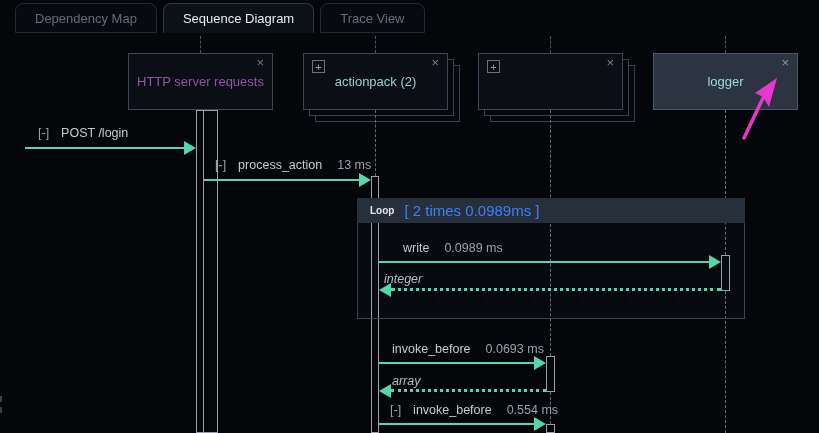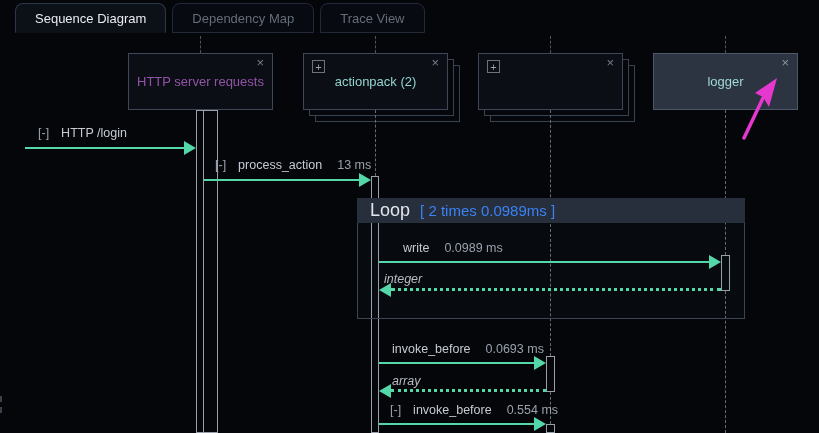--- a/index.html
+++ b/index.html
@@ -27,21 +27,21 @@
   .pbox .plus{position:absolute;top:6px;left:8px;width:13px;height:13px;border:1px solid #6b7380;color:#9aa2ac;
               font-size:11px;line-height:12px;text-align:center;box-sizing:border-box;cursor:pointer;}
   .shadowbox{position:absolute;width:145px;height:57px;background:#05070c;border:1px solid #39424f;box-sizing:border-box;}
   
   .bar{position:absolute;background:#05070b;border:1px solid #99a0a9;box-sizing:border-box;}
   
   .loopbody{position:absolute;left:357px;top:223px;width:388px;height:96px;border:1px solid #3d4554;border-top:none;
             background:rgba(140,160,190,0.03);box-sizing:border-box;}
   .loophead{position:absolute;left:357px;top:198px;width:388px;height:25px;background:#272e3c;
             display:flex;align-items:center;padding-left:13px;box-sizing:border-box;}
-  .loophead .t{font-size:18px;font-weight:normal;color:#e2e6eb;}
+  .loophead .t{font-size:10px;font-weight:bold;color:#e2e6eb;}
   .loophead .d{font-size:15px;color:#3b82f6;margin-left:10px;}
   
   .mtext{position:absolute;font-size:12.5px;color:#c6cbd2;white-space:nowrap;}
   .mtext .col{color:#9aa2ac;margin-right:12px;cursor:pointer;}
   .mtext .tm{color:#99a1ab;margin-left:15px;}
   .rtext{position:absolute;font-size:12.5px;font-style:italic;color:#b6bcc4;white-space:nowrap;}
   .arr{position:absolute;height:0;border-top:2px solid #54d7a9;}
   .arr::after{content:'';position:absolute;right:-12px;top:-8px;width:0;height:0;
               border-left:12px solid #54d7a9;border-top:7px solid transparent;border-bottom:7px solid transparent;}
   .ret{position:absolute;height:0;border-top:3px dotted #54d7a9;}
@@ -49,22 +49,22 @@
                border-right:12px solid #54d7a9;border-top:7px solid transparent;border-bottom:7px solid transparent;}
   .edge-dash{position:absolute;left:0;top:396px;height:17px;width:0;border-left:2px dashed #39414d;}
   .cursor{position:absolute;left:736px;top:70px;pointer-events:none;}
 </style>
 </head>
 <body>
 
 <div id="stage">
 
   <div class="tabbar">
+    <div class="tab">Dependency Map</div>
     <div class="tab active">Sequence Diagram</div>
-    <div class="tab">Dependency Map</div>
     <div class="tab">Trace View</div>
   </div>
 
   <div class="stub" style="left:200px;top:36px;height:17px"></div>
   <div class="stub" style="left:375px;top:36px;height:17px"></div>
   <div class="stub" style="left:550px;top:36px;height:17px"></div>
   <div class="stub" style="left:725px;top:36px;height:17px"></div>
 
   <div class="shadowbox" style="left:315px;top:65px"></div>
   <div class="shadowbox" style="left:309px;top:59px"></div>
@@ -102,21 +102,21 @@
   <div class="bar" style="left:546px;top:356px;width:9px;height:36px"></div>
   <div class="bar" style="left:546px;top:424px;width:9px;height:9px"></div>
 
   <div class="loopbody"></div>
   <div class="loophead">
     <span class="t">Loop</span>
     <span class="d">[ 2 times 0.0989ms ]</span>
   </div>
 
   <div class="mtext" style="left:38px;top:126px">
-    <span class="col">[-]</span><span>HTTP /login</span>
+    <span class="col">[-]</span><span>POST /login</span>
   </div>
   <div class="arr" style="left:25px;top:147px;width:159px"></div>
 
   <div class="mtext" style="left:215px;top:158px">
     <span class="col">[-]</span><span>process_action</span><span class="tm">13 ms</span>
   </div>
   <div class="arr" style="left:204px;top:179px;width:155px"></div>
 
   <div class="mtext" style="left:403px;top:241px">
     <span>write</span><span class="tm">0.0989 ms</span>

